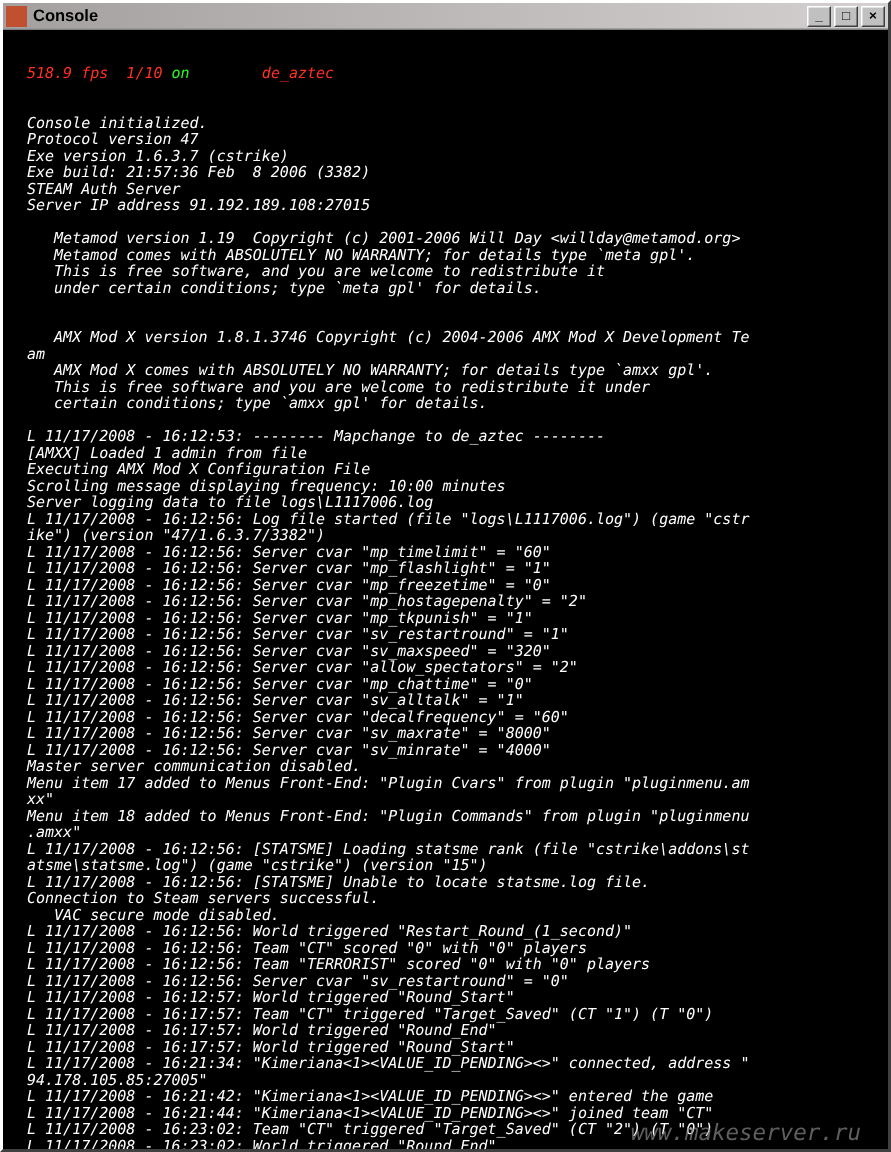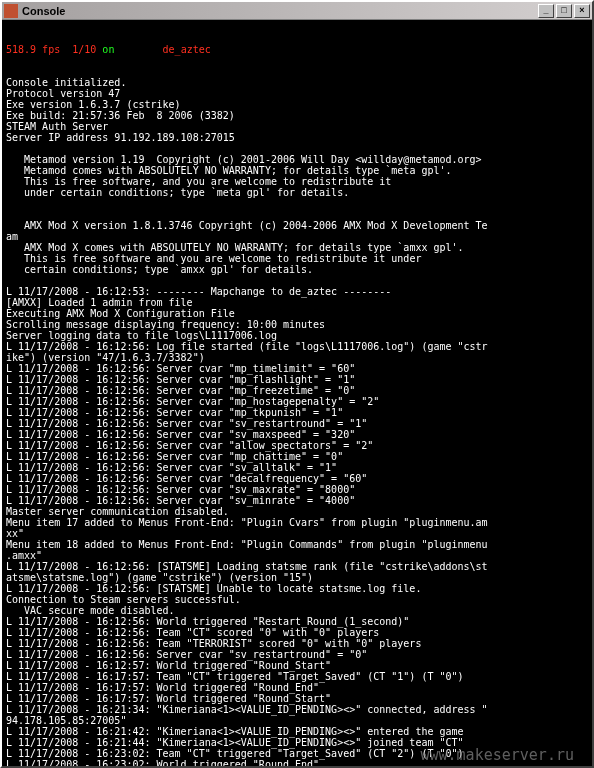--- a/index.html
+++ b/index.html
@@ -58,25 +58,26 @@
   font-size: 9px;
   font-weight: bold;
   text-align: center;
   line-height: 10px;
   cursor: pointer;
 }
 .console-body {
   flex: 1;
   background: #000;
   color: #fff;
-  padding: 2px 4px;
+  padding: 2px 16px;
   overflow-y: auto;
   position: relative;
   white-space: pre-wrap;
   word-break: break-all;
+  font-style: italic;
 }
 .console-body::-webkit-scrollbar {
   width: 16px;
 }
 .console-body::-webkit-scrollbar-track {
   background: #c0c0c0;
   border: 1px solid #808080;
 }
 .console-body::-webkit-scrollbar-thumb {
   background: #c0c0c0;

